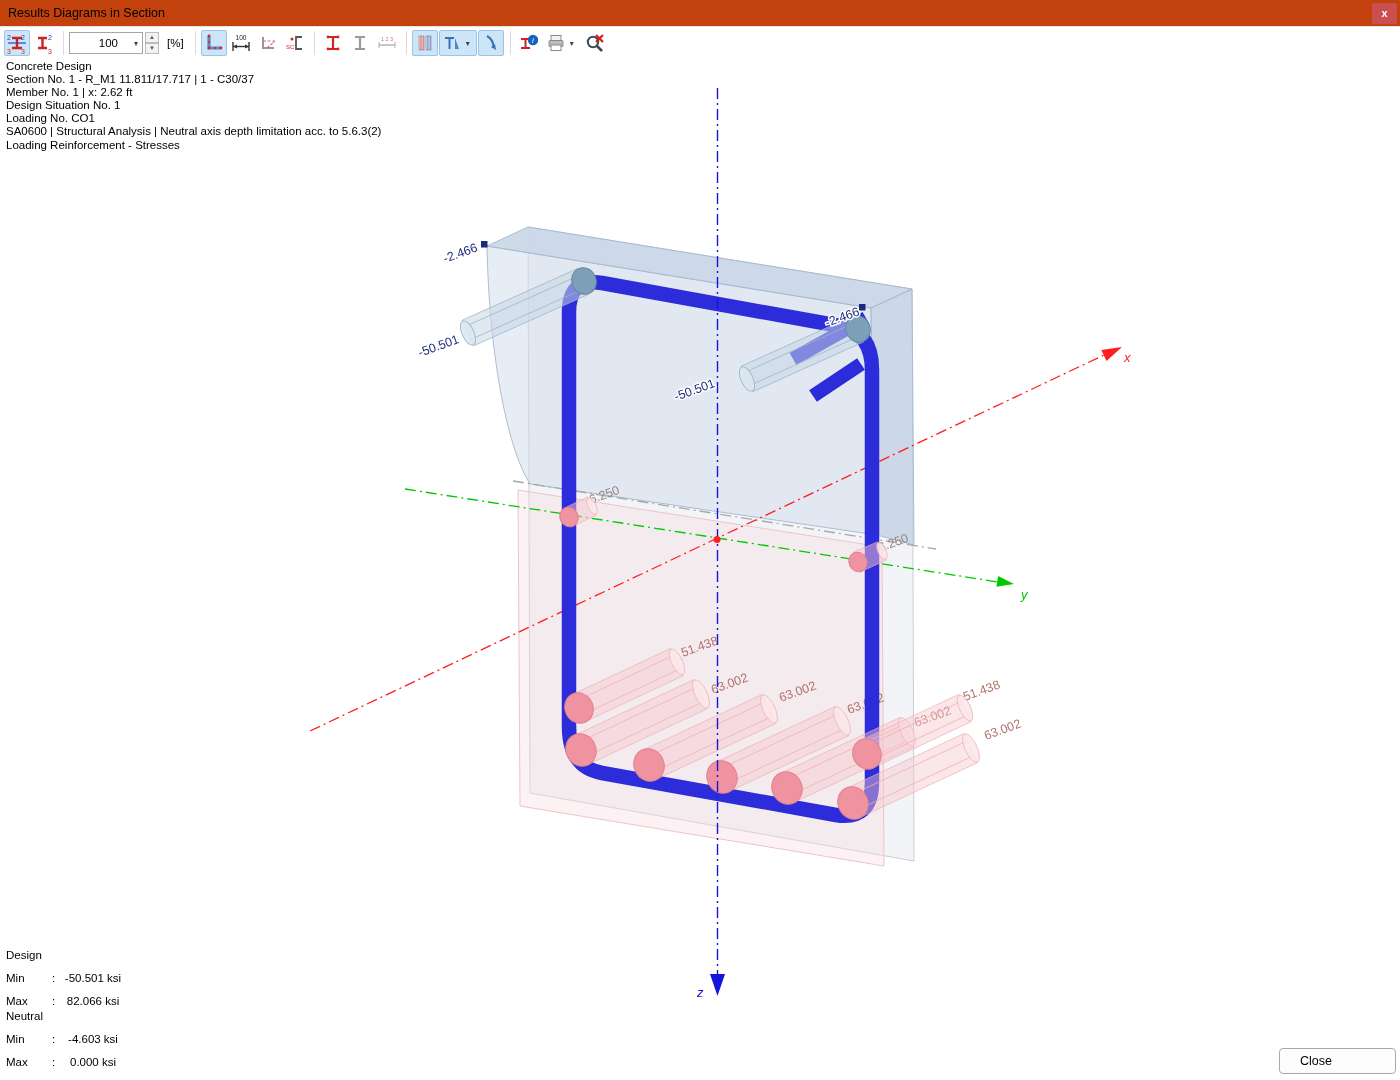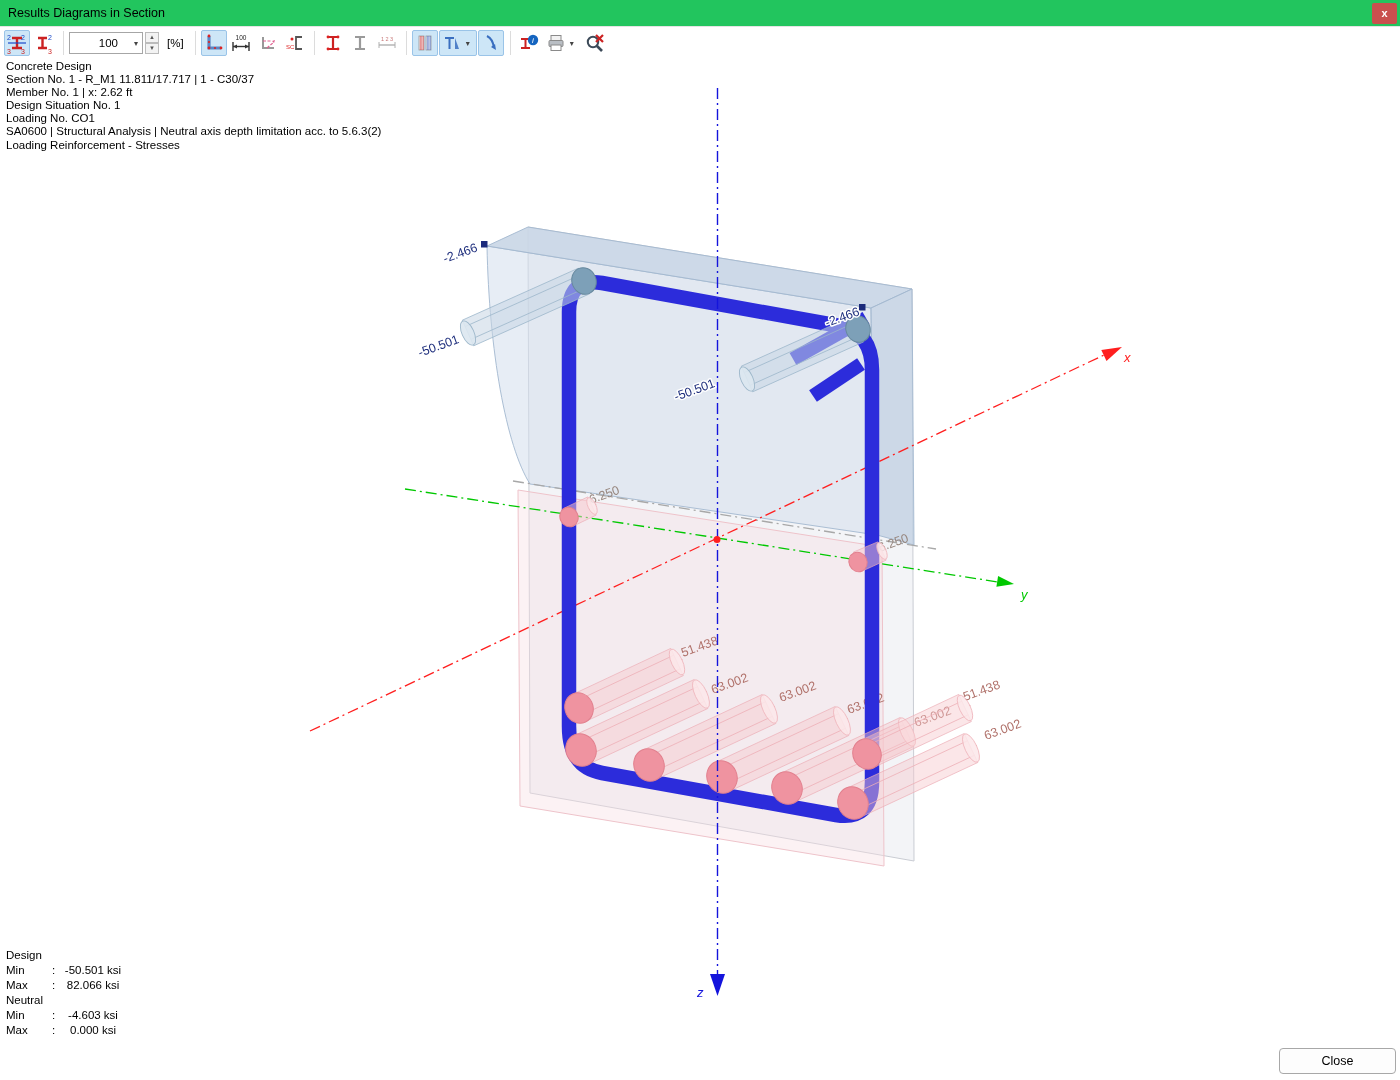--- a/index.html
+++ b/index.html
@@ -1,19 +1,19 @@
 <!DOCTYPE html>
 <html><head>
 <meta charset="utf-8">
 <style>
   html,body{margin:0;padding:0;}
   body{width:1400px;height:1080px;background:#fff;font-family:"Liberation Sans",sans-serif;
        position:relative;overflow:hidden;color:#000;}
   
-  .titlebar{position:absolute;left:0;top:0;width:1400px;height:26px;background:#22c55e;
+  .titlebar{position:absolute;left:0;top:0;width:1400px;height:26px;background:#c2410c;
             border-bottom:1px solid #e4e4e4;}
   .titlebar .tt{position:absolute;left:8px;top:6px;font-size:12.5px;}
   .win-close{position:absolute;right:3px;top:3px;width:25px;height:21px;background:#c9504e;
              color:#fff;font-size:11px;font-weight:bold;text-align:center;line-height:21px;
              border-radius:2px;cursor:pointer;}
   
   .toolbar{position:absolute;left:0;top:27px;width:1400px;height:32px;background:#fff;
            display:flex;align-items:center;padding-left:4px;}
   .tbtn{width:26px;height:26px;border:1px solid transparent;border-radius:2px;display:flex;
         align-items:center;justify-content:center;margin-right:1px;box-sizing:border-box;background:#fff;}
@@ -24,33 +24,33 @@
   .combo{width:74px;height:22px;border:1px solid #a6a6a6;background:#fff;display:flex;
          align-items:center;justify-content:flex-end;padding:0 4px;box-sizing:border-box;font-size:11.5px;}
   .combo .cv{margin-right:14px;}
   .spin{width:14px;height:22px;display:flex;flex-direction:column;margin-left:2px;}
   .spin div{flex:1;border:1px solid #bbb;background:#f3f3f3;font-size:6px;line-height:9px;
             text-align:center;color:#555;box-sizing:border-box;}
   .pctlbl{font-size:11.5px;margin:0 6px 0 8px;}
   
   .infoblock{position:absolute;left:6px;top:60px;font-size:11.5px;line-height:13.1px;}
   .legend{position:absolute;left:6px;top:948px;font-size:11.5px;line-height:15px;}
-  .lrow{display:flex;}
+  .lrow{display:flex;margin-top:8px;}
   .ln{width:46px;}
   .lc{width:10px;}
   .lv{width:62px;text-align:center;white-space:pre;}
   
   .decbtn{position:absolute;left:12px;top:1048px;width:23px;height:22px;background:#cfe4f6;
           border:1px solid #86b7e0;box-sizing:border-box;text-align:center;margin-top:36px;}
   .decbtn .ruler{margin:2px auto 0;width:15px;height:5px;background:#7ec87e;
                  background-image:repeating-linear-gradient(90deg,#2e8f2e 0 1px,transparent 1px 3px);}
   .decbtn .dtxt{font-size:8.5px;color:#10206b;text-decoration:underline;line-height:11px;}
   .closebtn{position:absolute;left:1279px;top:1048px;width:117px;height:26px;background:#fdfdfd;
-            border:1px solid #a8a8a8;border-radius:4px;font-size:12.5px;text-align:center;
-            line-height:24px;box-sizing:border-box;}
+            border:1px solid #a8a8a8;border-radius:4px;font-size:12.5px;
+            line-height:24px;box-sizing:border-box;padding-left:20px;}
   
   .canvas{position:absolute;left:0;top:59px;width:1400px;height:985px;}
   svg text.dlab{font-size:12.5px;}
   svg text.halo{stroke:#fff;stroke-width:3px;paint-order:stroke;stroke-linejoin:round;}
   svg text.axlab{font-size:13px;font-style:italic;}
   .ticon{display:block;}
 </style>
 </head>
 <body>
 

